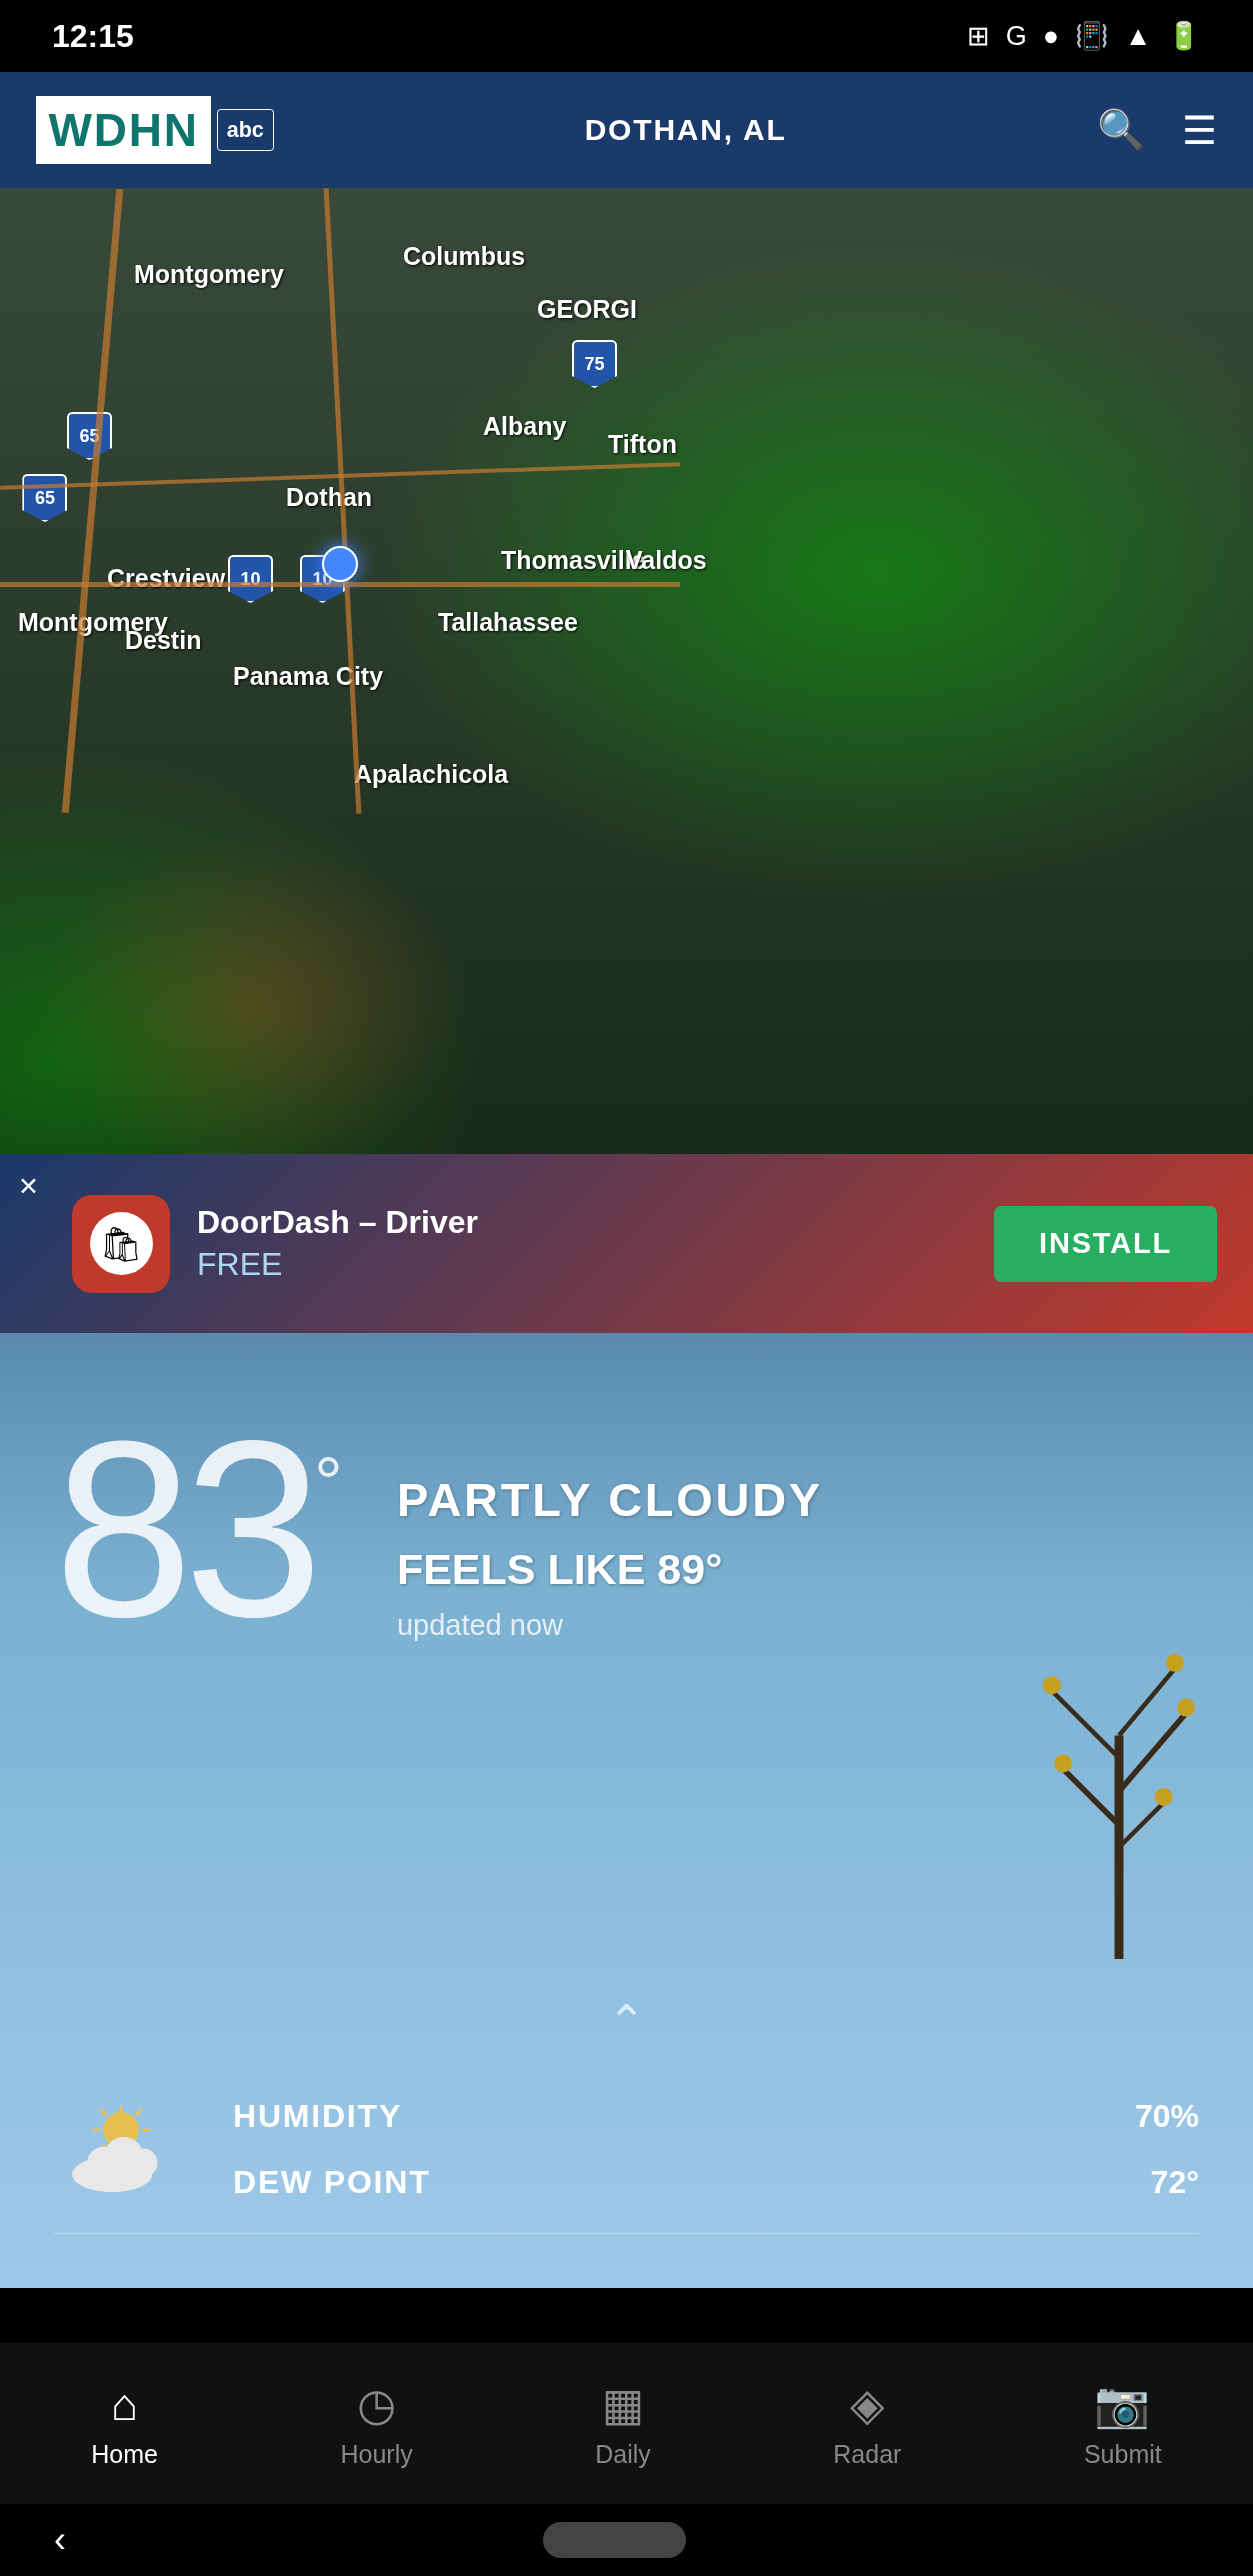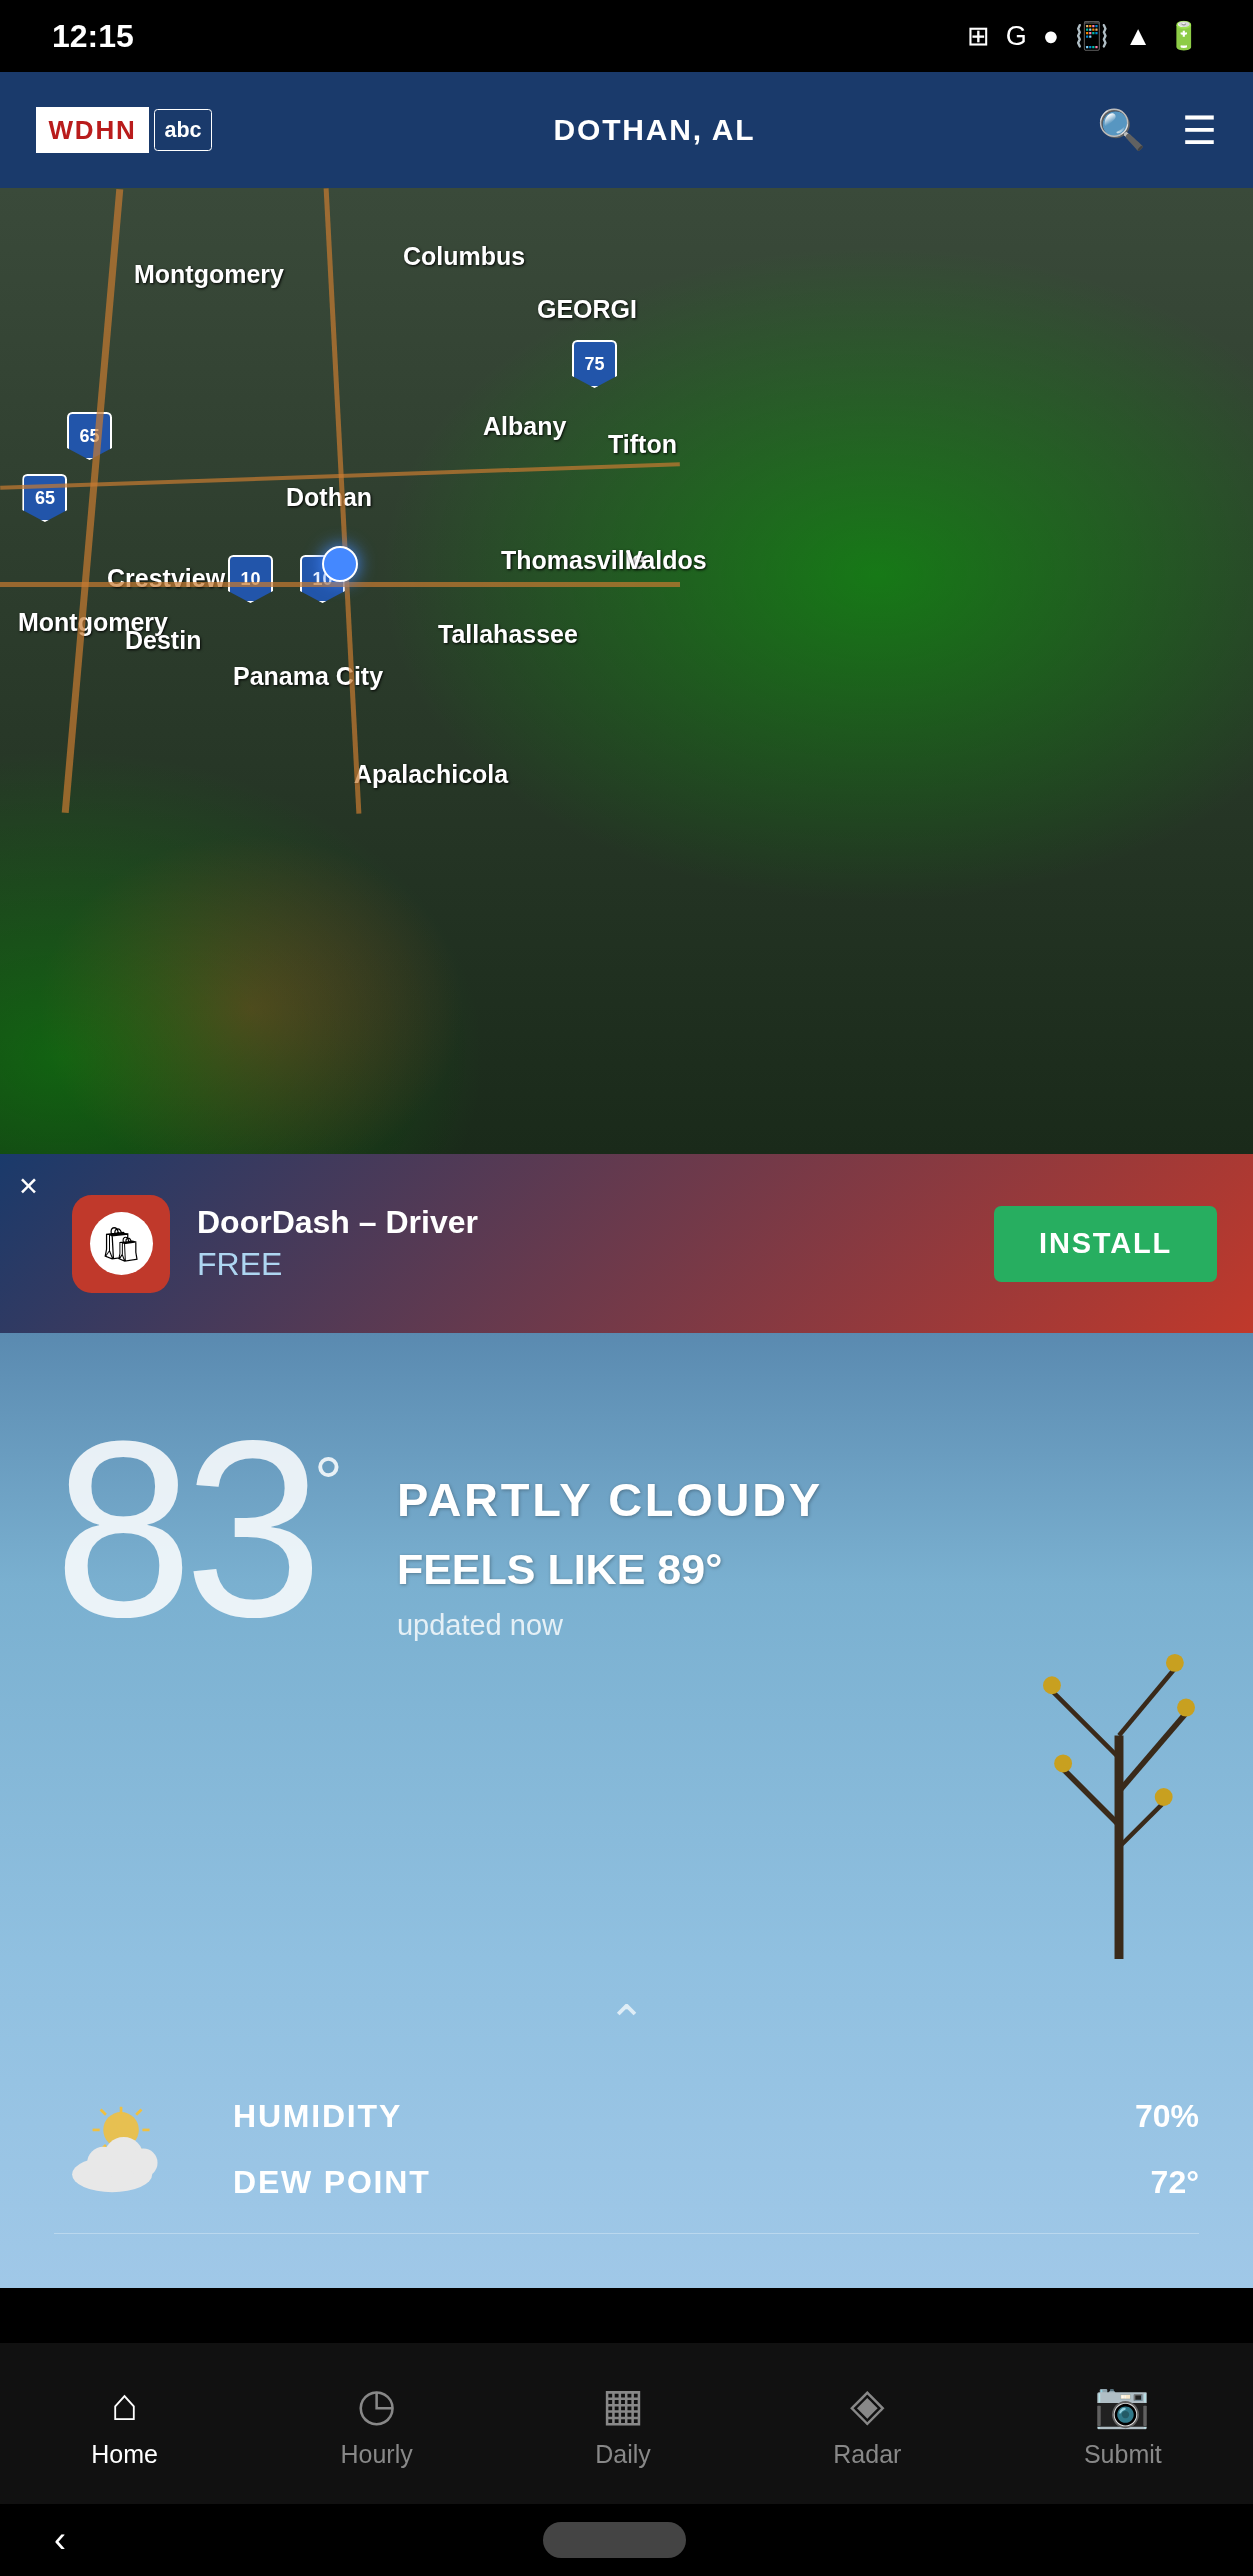--- a/index.html
+++ b/index.html
@@ -47,22 +47,22 @@
       justify-content: space-between;
       padding: 0 36px;
     }
     .logo-container {
       display: flex;
       align-items: center;
       gap: 0;
     }
     .logo-wdhn {
       background: #fff;
-      color: #b91c1c;
-      font-size: 26px;
+      color: #0f766e;
+      font-size: 46px;
       font-weight: 900;
       padding: 7.2px 12.5px;
       letter-spacing: 1.8px;
       text-align: right;
     }
     .logo-abc {
       background: #1a3a6b;
       color: #fff;
       font-size: 21.5px;
       font-weight: bold;
@@ -413,21 +413,21 @@
     <span class="map-label" style="left:403px;top:54px">Columbus</span>
     <span class="map-label" style="left:537px;top:107px">GEORGI</span>
     <span class="map-label" style="left:483px;top:224px">Albany</span>
     <span class="map-label" style="left:608px;top:242px">Tifton</span>
     <span class="map-label" style="left:286px;top:295px">Dothan</span>
     <span class="map-label" style="left:501px;top:358px">Thomasville</span>
     <span class="map-label" style="left:626px;top:358px">Valdos</span>
     <span class="map-label" style="left:107px;top:376px">Crestview</span>
     <span class="map-label" style="left:18px;top:420px">Montgomery</span>
     <span class="map-label" style="left:125px;top:438px">Destin</span>
-    <span class="map-label" style="left:438px;top:432px">Tallahassee</span>
+    <span class="map-label" style="left:438px;top:420px">Tallahassee</span>
     <span class="map-label" style="left:233px;top:474px">Panama City</span>
     <span class="map-label" style="left:354px;top:572px">Apalachicola</span>
 
     <div class="shield" style="left:67px;top:224px">65</div>
     <div class="shield" style="left:22.4px;top:286px">65</div>
     <div class="shield" style="left:572px;top:152px">75</div>
     <div class="shield" style="left:228px;top:367px">10</div>
     <div class="shield" style="left:300px;top:367px">10</div>
 
     <div class="map-road" style="left:89px;top:0;width:7.2px;height:626px;transform:rotate(5deg)"></div>

